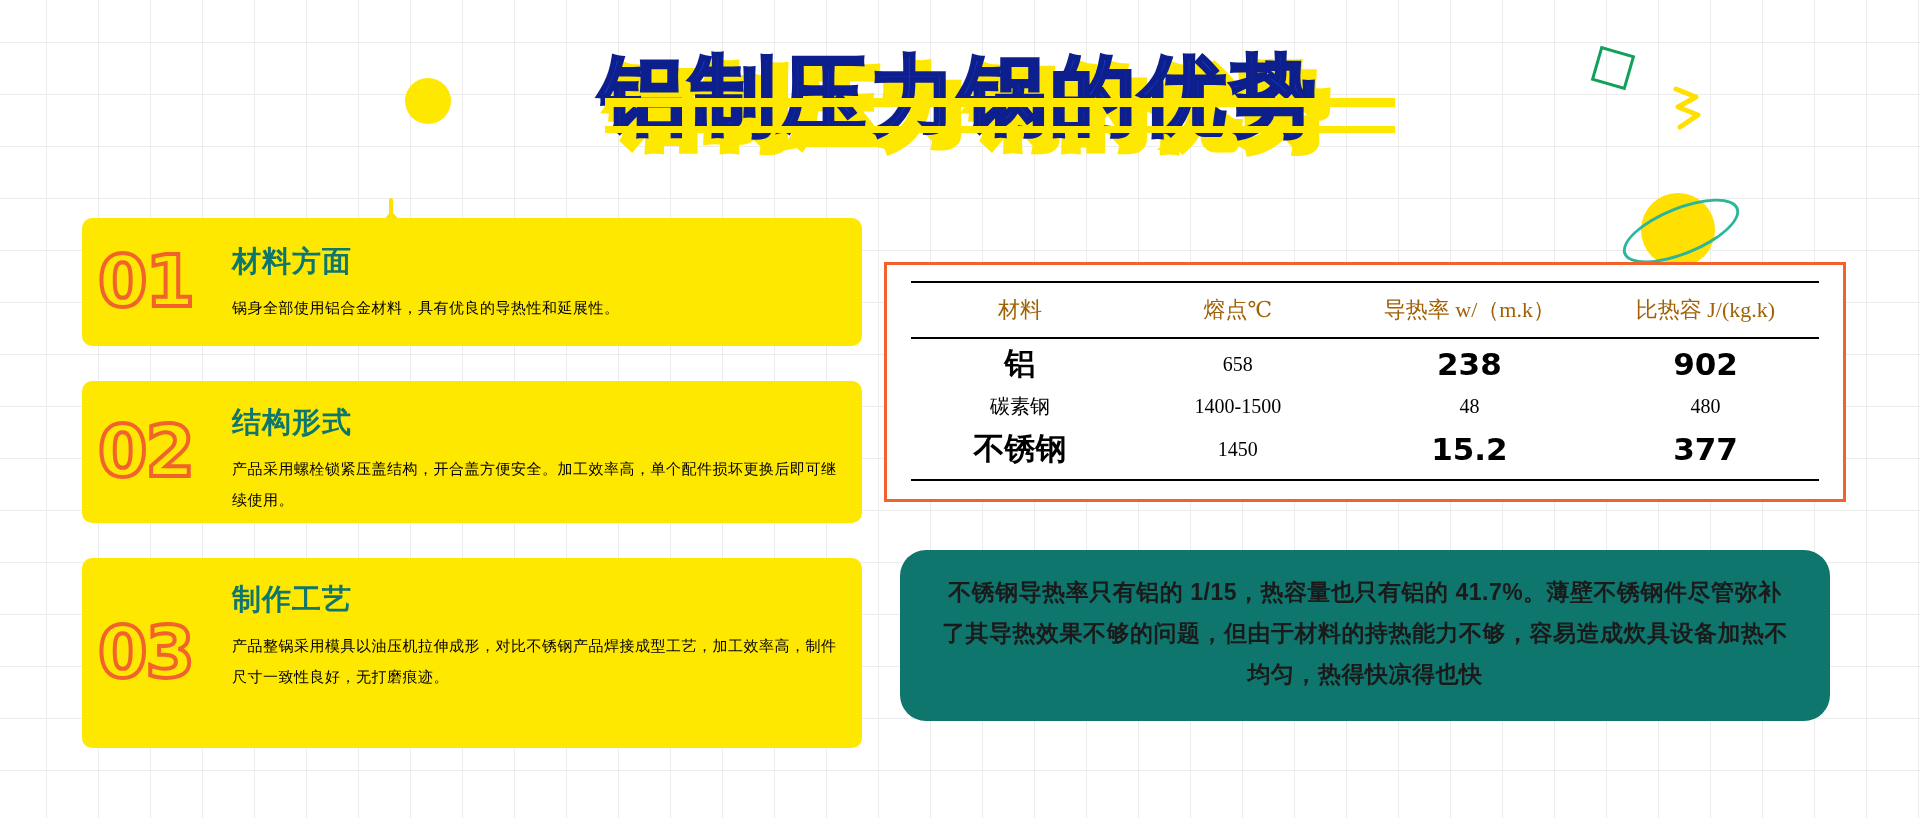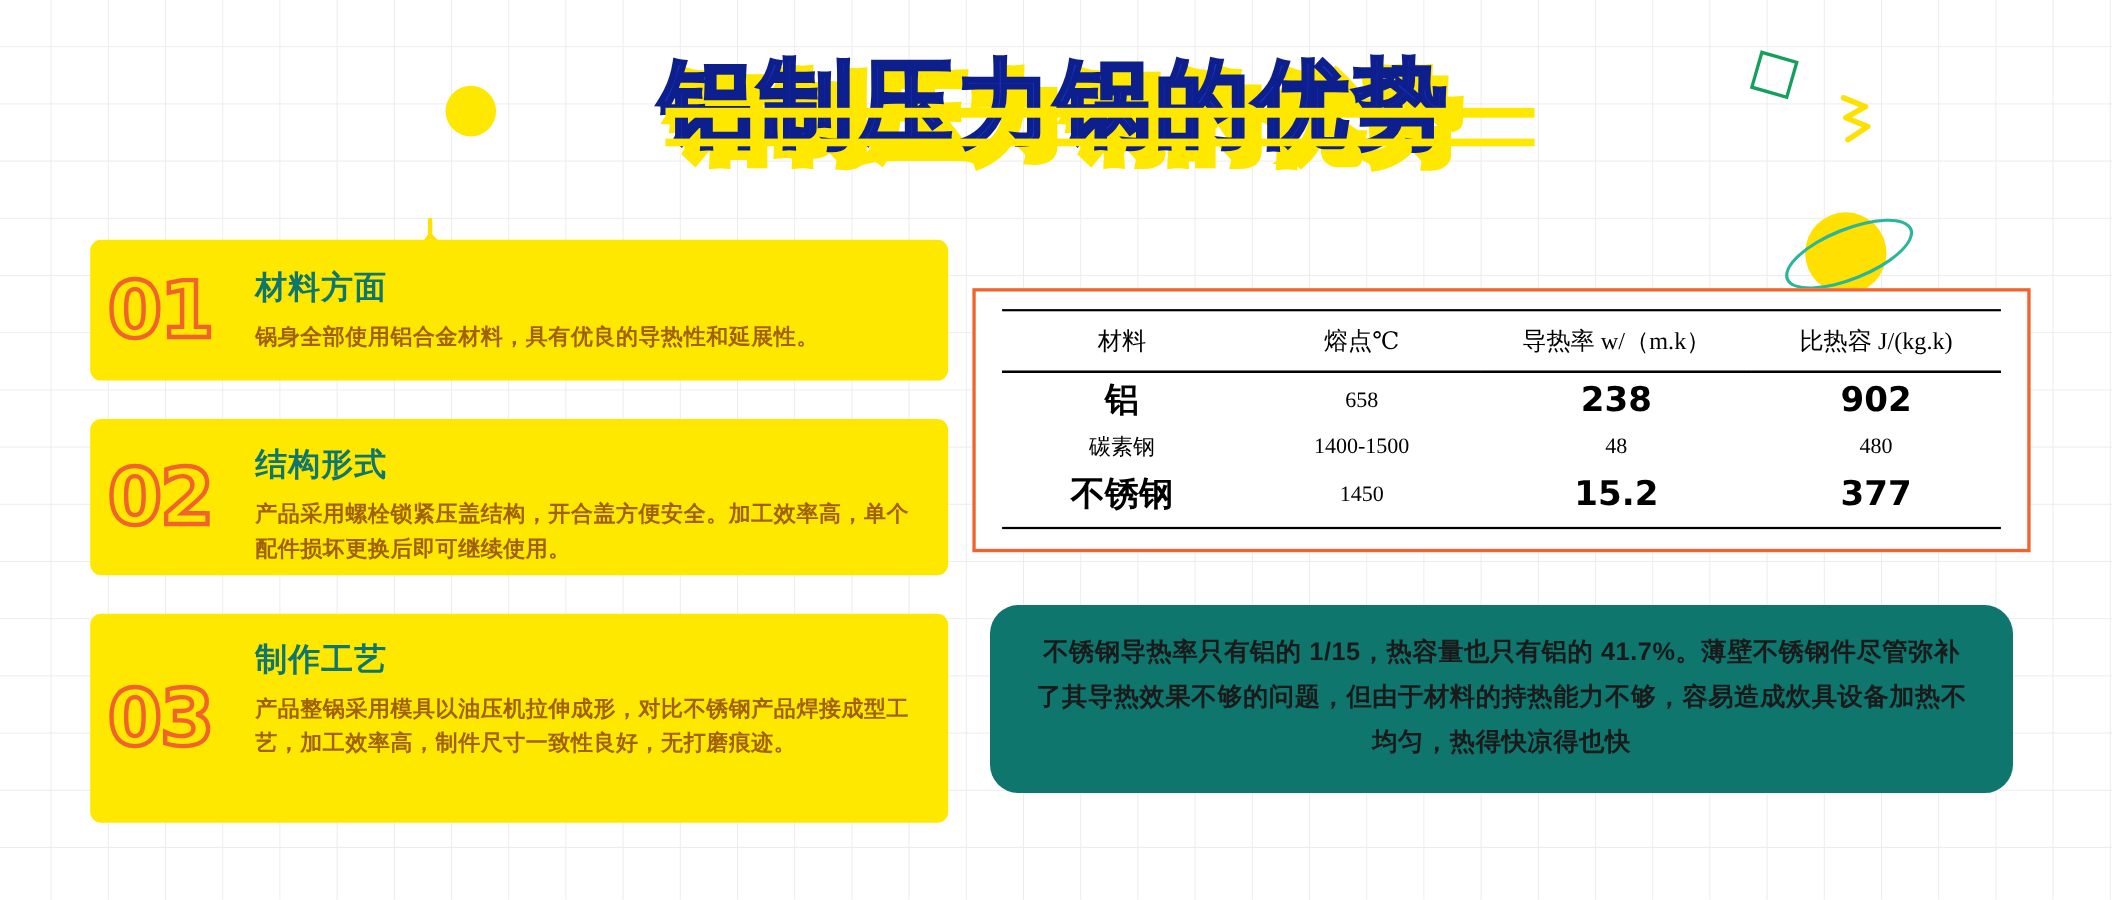--- a/index.html
+++ b/index.html
@@ -133,24 +133,24 @@
     letter-spacing: -2px;
   }
   .card-title {
     font-weight: 700;
     font-size: 29px;
     color: #0f766e;
     margin-bottom: 10px;
     letter-spacing: 1px;
   }
   .card-desc {
-    font-weight: 700;
-    font-size: 20px;
+    font-weight: 400;
+    font-size: 15px;
     line-height: 31px;
-    color: #a16207;
+    color: #000000;
     letter-spacing: 0.5px;
   }
   #card-1 { height: 128px; padding-top: 24px; }
   #card-2 { height: 142px; padding-top: 22px; }
   #card-3 { height: 190px; padding-top: 22px; }
 
   
   .table-panel {
     position: absolute;
     left: 884px;
@@ -172,21 +172,21 @@
   table.spec {
     width: 100%;
     border-collapse: collapse;
     font-family: "Liberation Serif", "DejaVu Serif", serif;
   }
   table.spec th {
     font-weight: 400;
     font-size: 22px;
     padding: 12px 0 12px 0;
     border-bottom: 2px solid #000;
-    color: #000000;
+    color: #a16207;
   }
   table.spec td {
     text-align: center;
     padding: 4px 0;
     color: #000;
   }
   .cell-big {
     font-family: "DejaVu Sans", "Liberation Sans", sans-serif;
     font-weight: 700;
     font-size: 31px;

